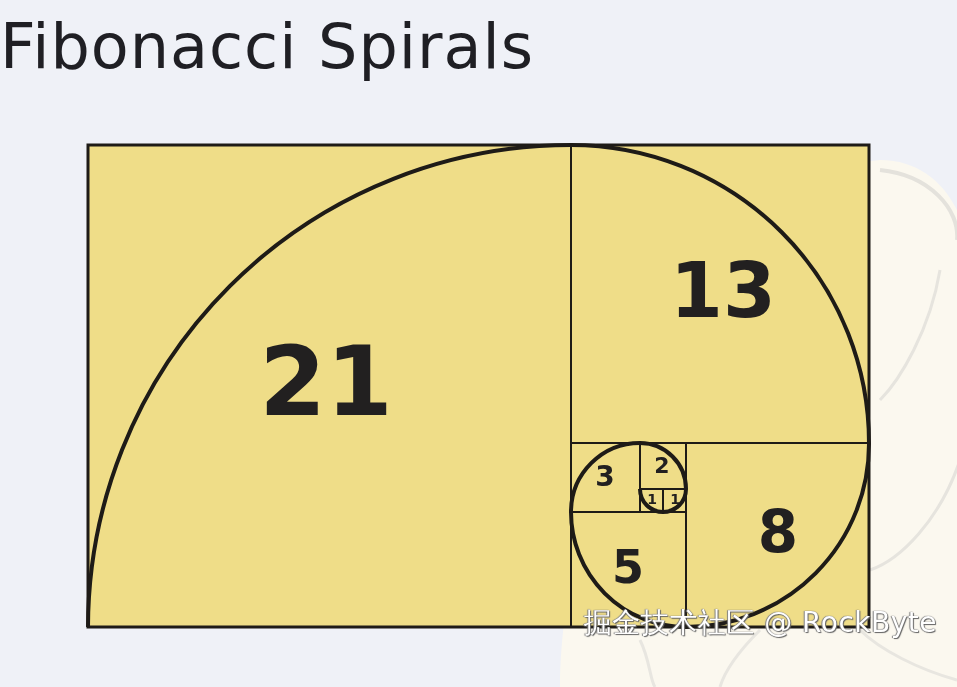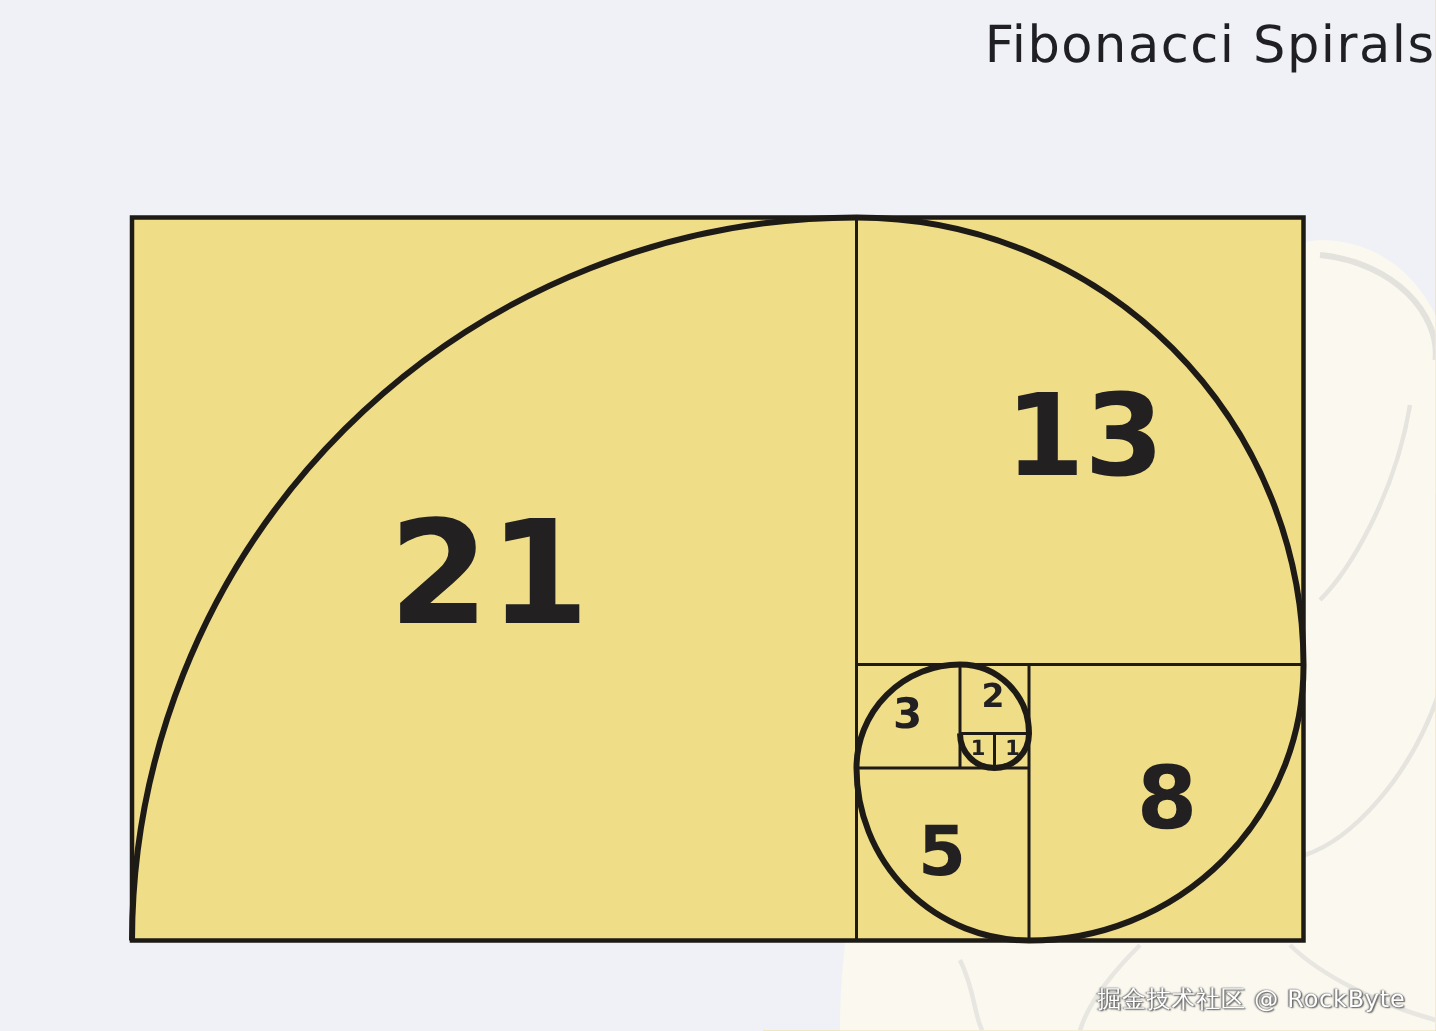--- a/index.html
+++ b/index.html
@@ -5,35 +5,35 @@
   html, body { margin: 0; padding: 0; }
   body {
     width: 957px; height: 687px; overflow: hidden;
     background: #eff1f7;
     position: relative;
     font-family: "DejaVu Sans", sans-serif;
   }
   .bg-shape { position: absolute; left: 0; top: 0; }
   .title {
     position: absolute; left: 0; top: 10px; width: 957px;
-    text-align: right;
+    text-align: left;
     font-family: "DejaVu Sans", sans-serif;
-    font-size: 34px; font-weight: normal; color: #1f1f24;
+    font-size: 62px; font-weight: normal; color: #1f1f24;
     letter-spacing: 1px;
   }
   .diagram { position: absolute; left: 0; top: 0; }
   .num {
     font-family: "DejaVu Sans", sans-serif;
     font-weight: bold; fill: #222020;
     text-anchor: middle; dominant-baseline: central;
   }
   .watermark {
-    position: absolute; right: 20px; top: 656px;
+    position: absolute; right: 20px; top: 604px;
     font-family: "DejaVu Sans", sans-serif;
-    font-size: 16px; color: #ffffff;
+    font-size: 28px; color: #ffffff;
     text-shadow: 0 0 1px #555, 1px 1px 1px #666, -1px 0 1px #888;
     letter-spacing: 0.5px;
   }
 </style>
 </head>
 <body>
 
 <svg class="bg-shape" width="957" height="687" viewBox="0 0 957 687">
   <path d="M560 687 C 560 520, 660 180, 880 160 C 960 160, 990 260, 957 330 L 957 687 Z" fill="#fbf8ef"></path>
   <path d="M880 170 C 930 175, 960 210, 957 240" fill="none" stroke="#e4e2dc" stroke-width="4"></path>

